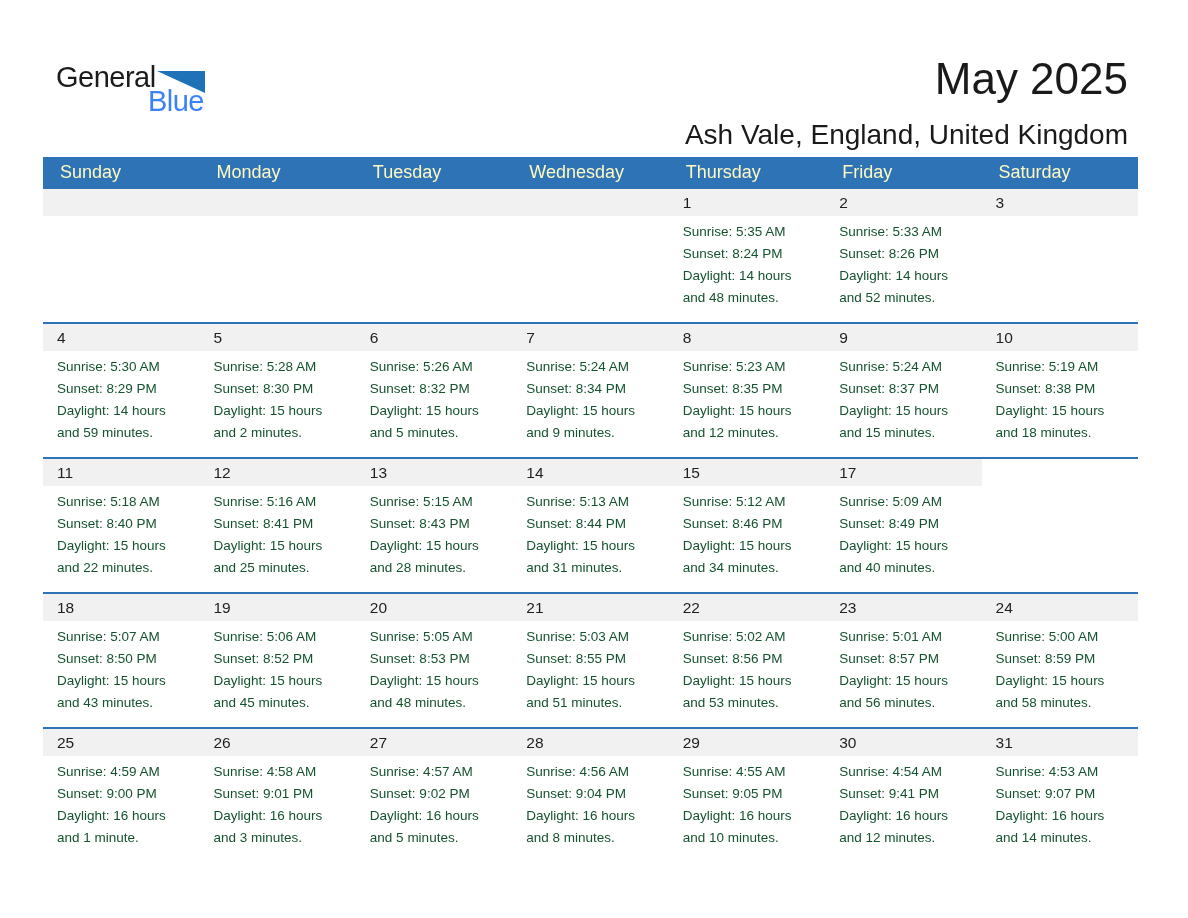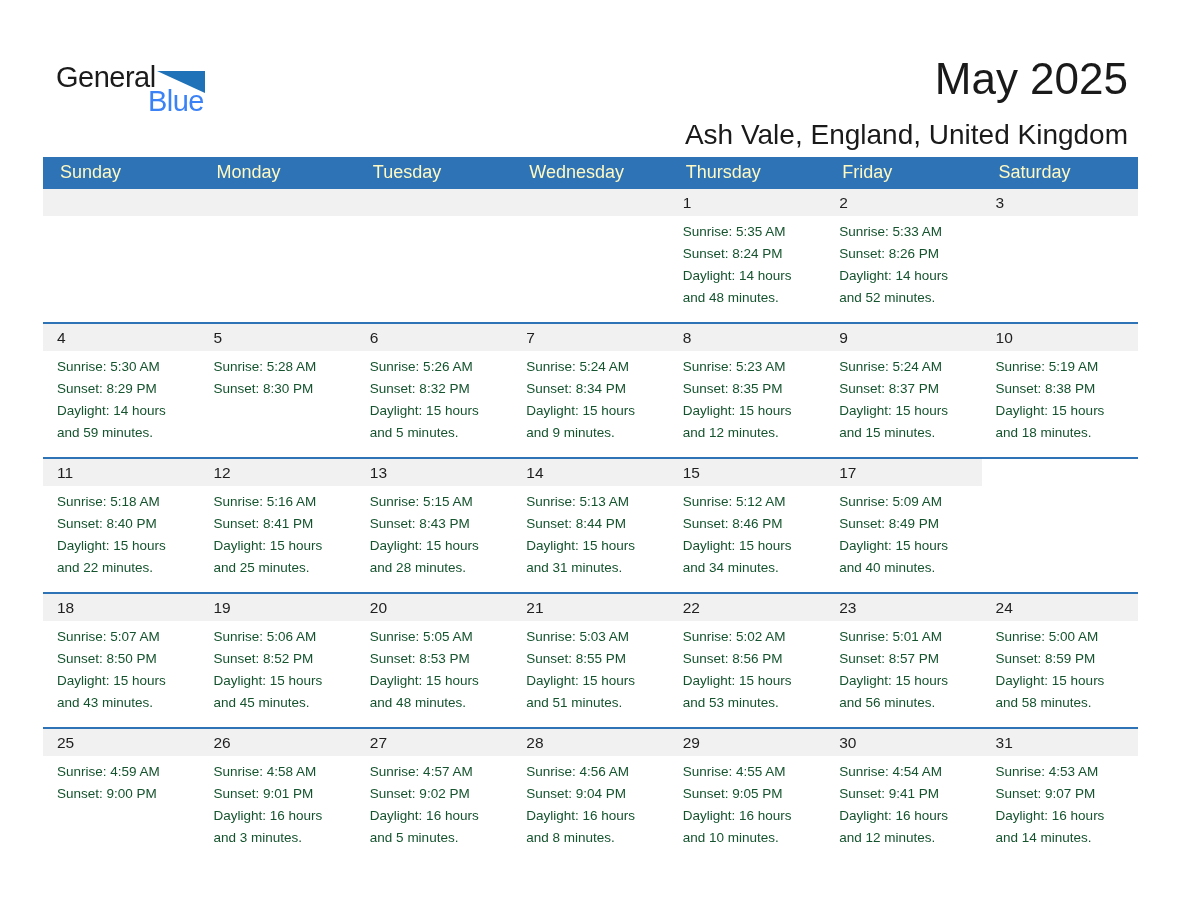--- a/index.html
+++ b/index.html
@@ -117,20 +117,21 @@
               <div class="info-line">Sunrise: 5:30 AM</div>
               <div class="info-line">Sunset: 8:29 PM</div>
               <div class="info-line">Daylight: 14 hours and 59 minutes.</div>
             </div>
           </div>
           <div class="day-cell">
             <div class="day-num">5</div>
             <div class="day-info">
               <div class="info-line">Sunrise: 5:28 AM</div>
               <div class="info-line">Sunset: 8:30 PM</div>
+              <div class="info-line">Daylight: 15 hours and 2 minutes.</div>
             </div>
           </div>
           <div class="day-cell">
             <div class="day-num">6</div>
             <div class="day-info">
               <div class="info-line">Sunrise: 5:26 AM</div>
               <div class="info-line">Sunset: 8:32 PM</div>
               <div class="info-line">Daylight: 15 hours and 5 minutes.</div>
             </div>
           </div>
@@ -274,20 +275,21 @@
               <div class="info-line">Daylight: 15 hours and 58 minutes.</div>
             </div>
           </div>
         </div>
         <div class="week-row">
           <div class="day-cell">
             <div class="day-num">25</div>
             <div class="day-info">
               <div class="info-line">Sunrise: 4:59 AM</div>
               <div class="info-line">Sunset: 9:00 PM</div>
+              <div class="info-line">Daylight: 16 hours and 1 minute.</div>
             </div>
           </div>
           <div class="day-cell">
             <div class="day-num">26</div>
             <div class="day-info">
               <div class="info-line">Sunrise: 4:58 AM</div>
               <div class="info-line">Sunset: 9:01 PM</div>
               <div class="info-line">Daylight: 16 hours and 3 minutes.</div>
             </div>
           </div>

